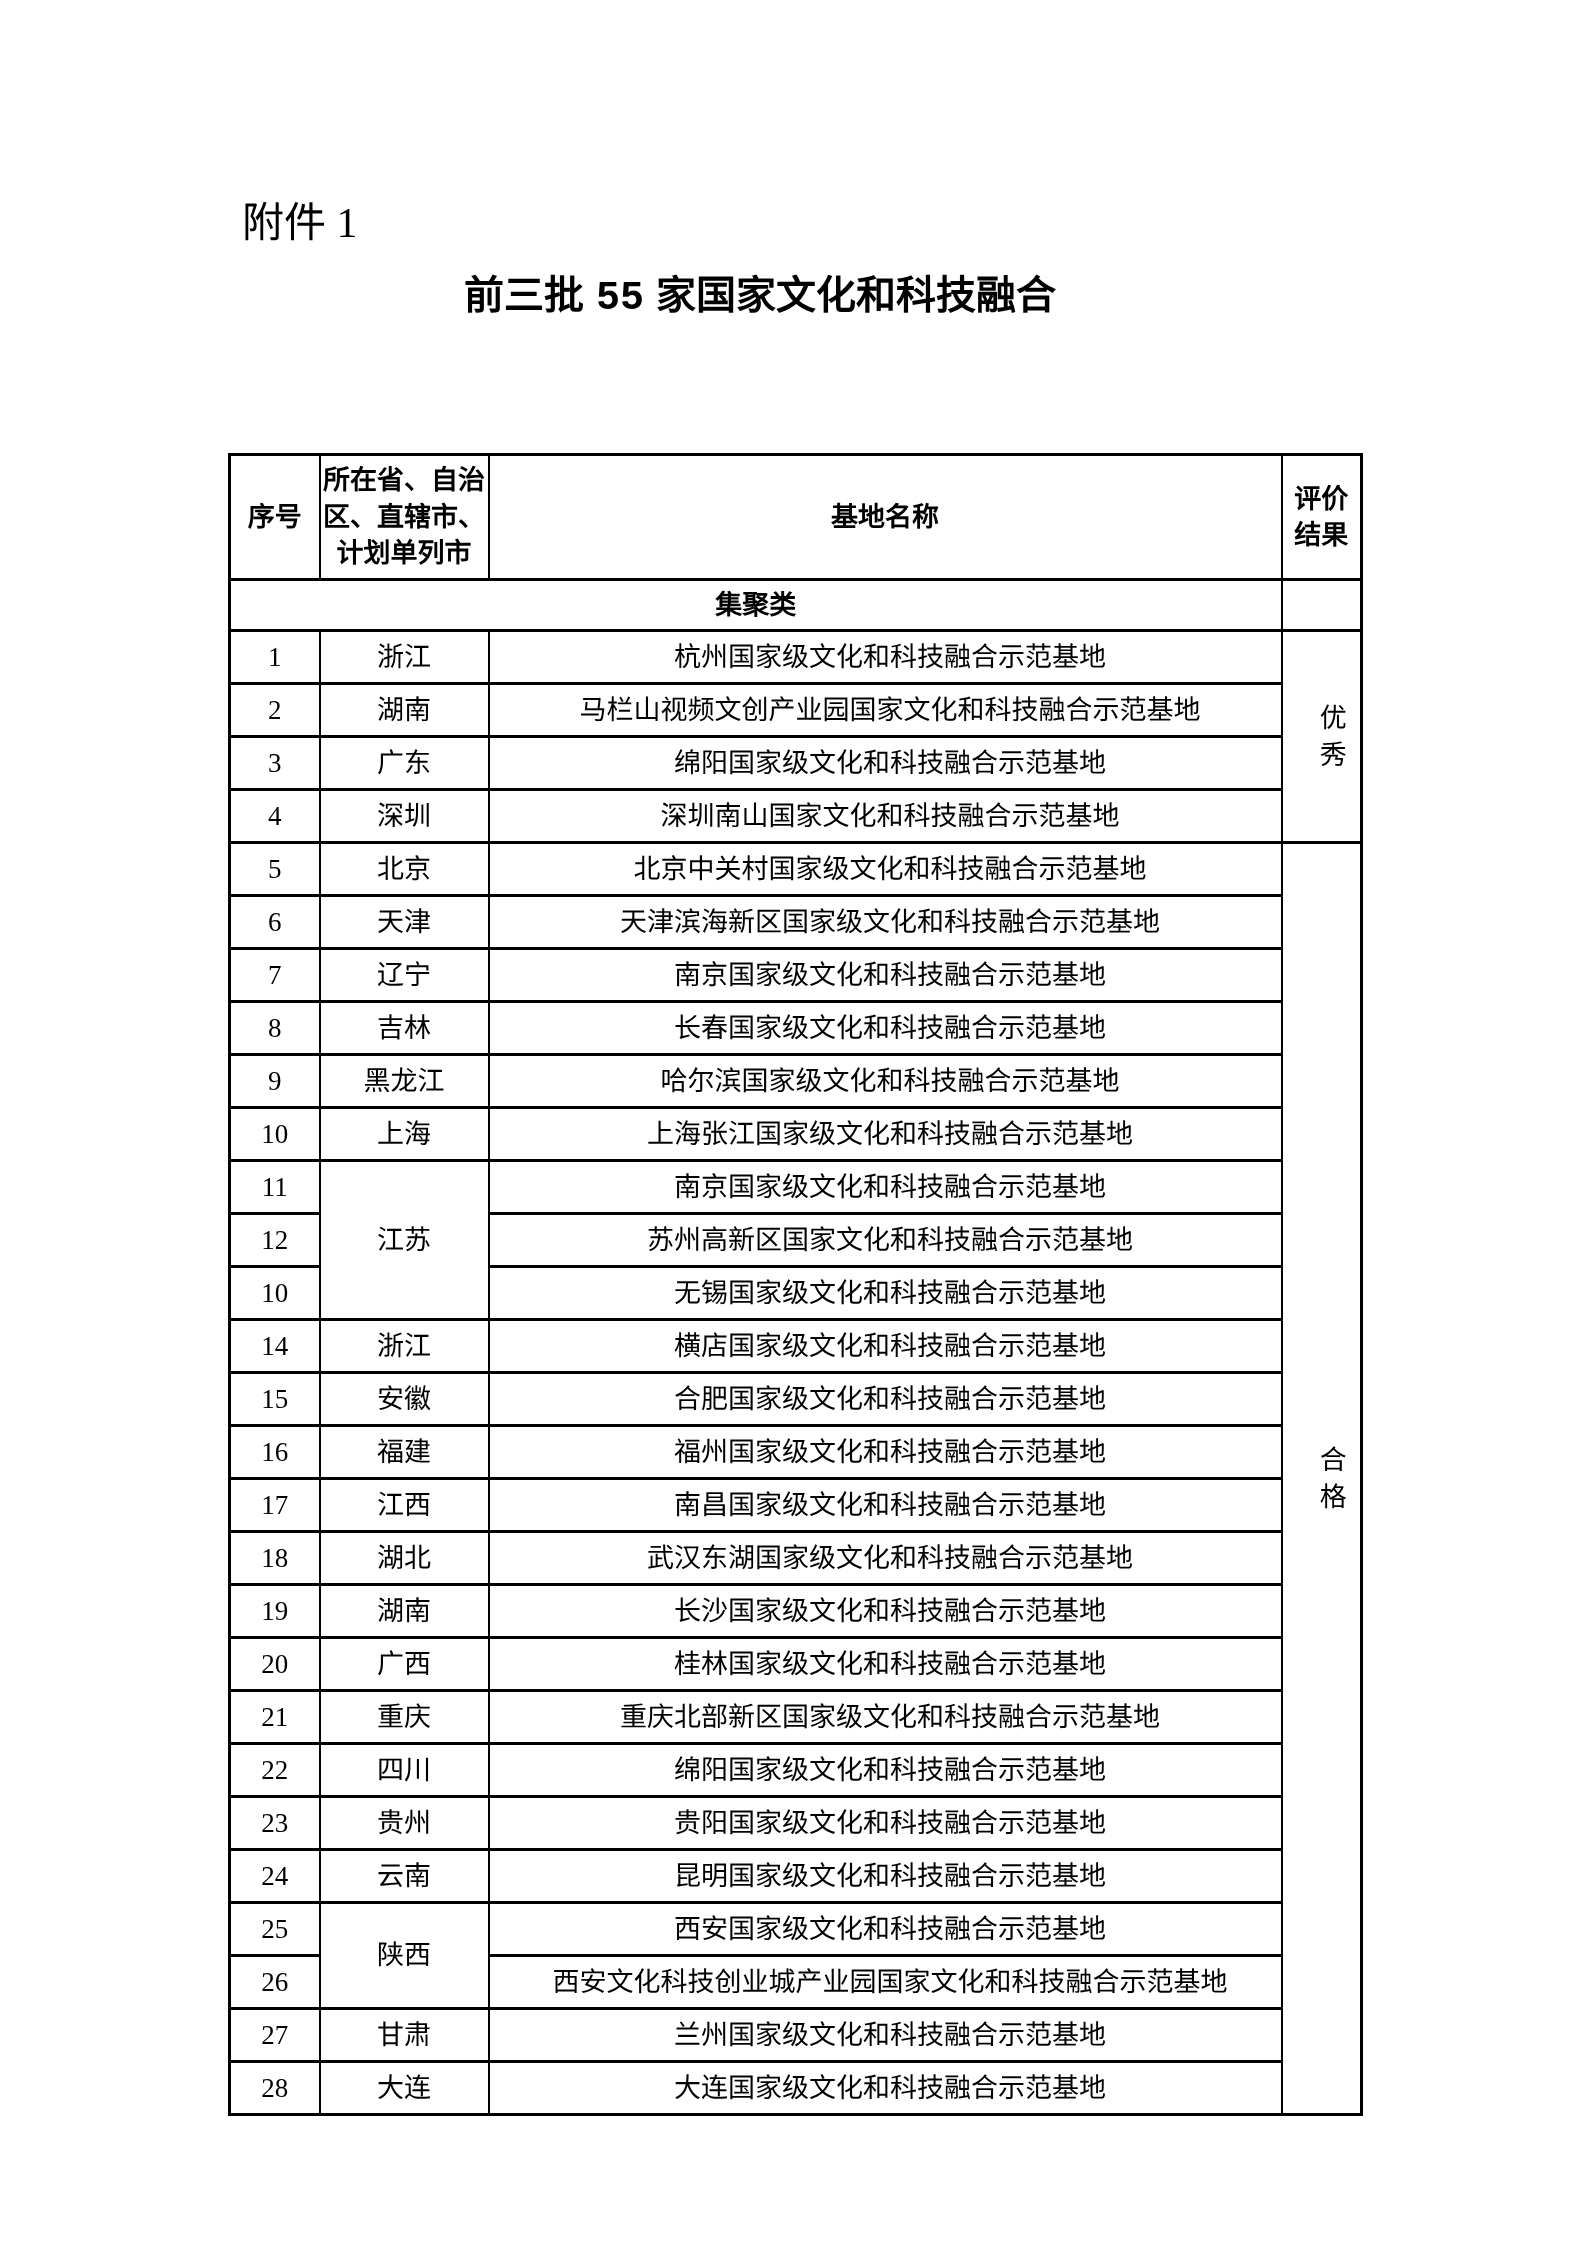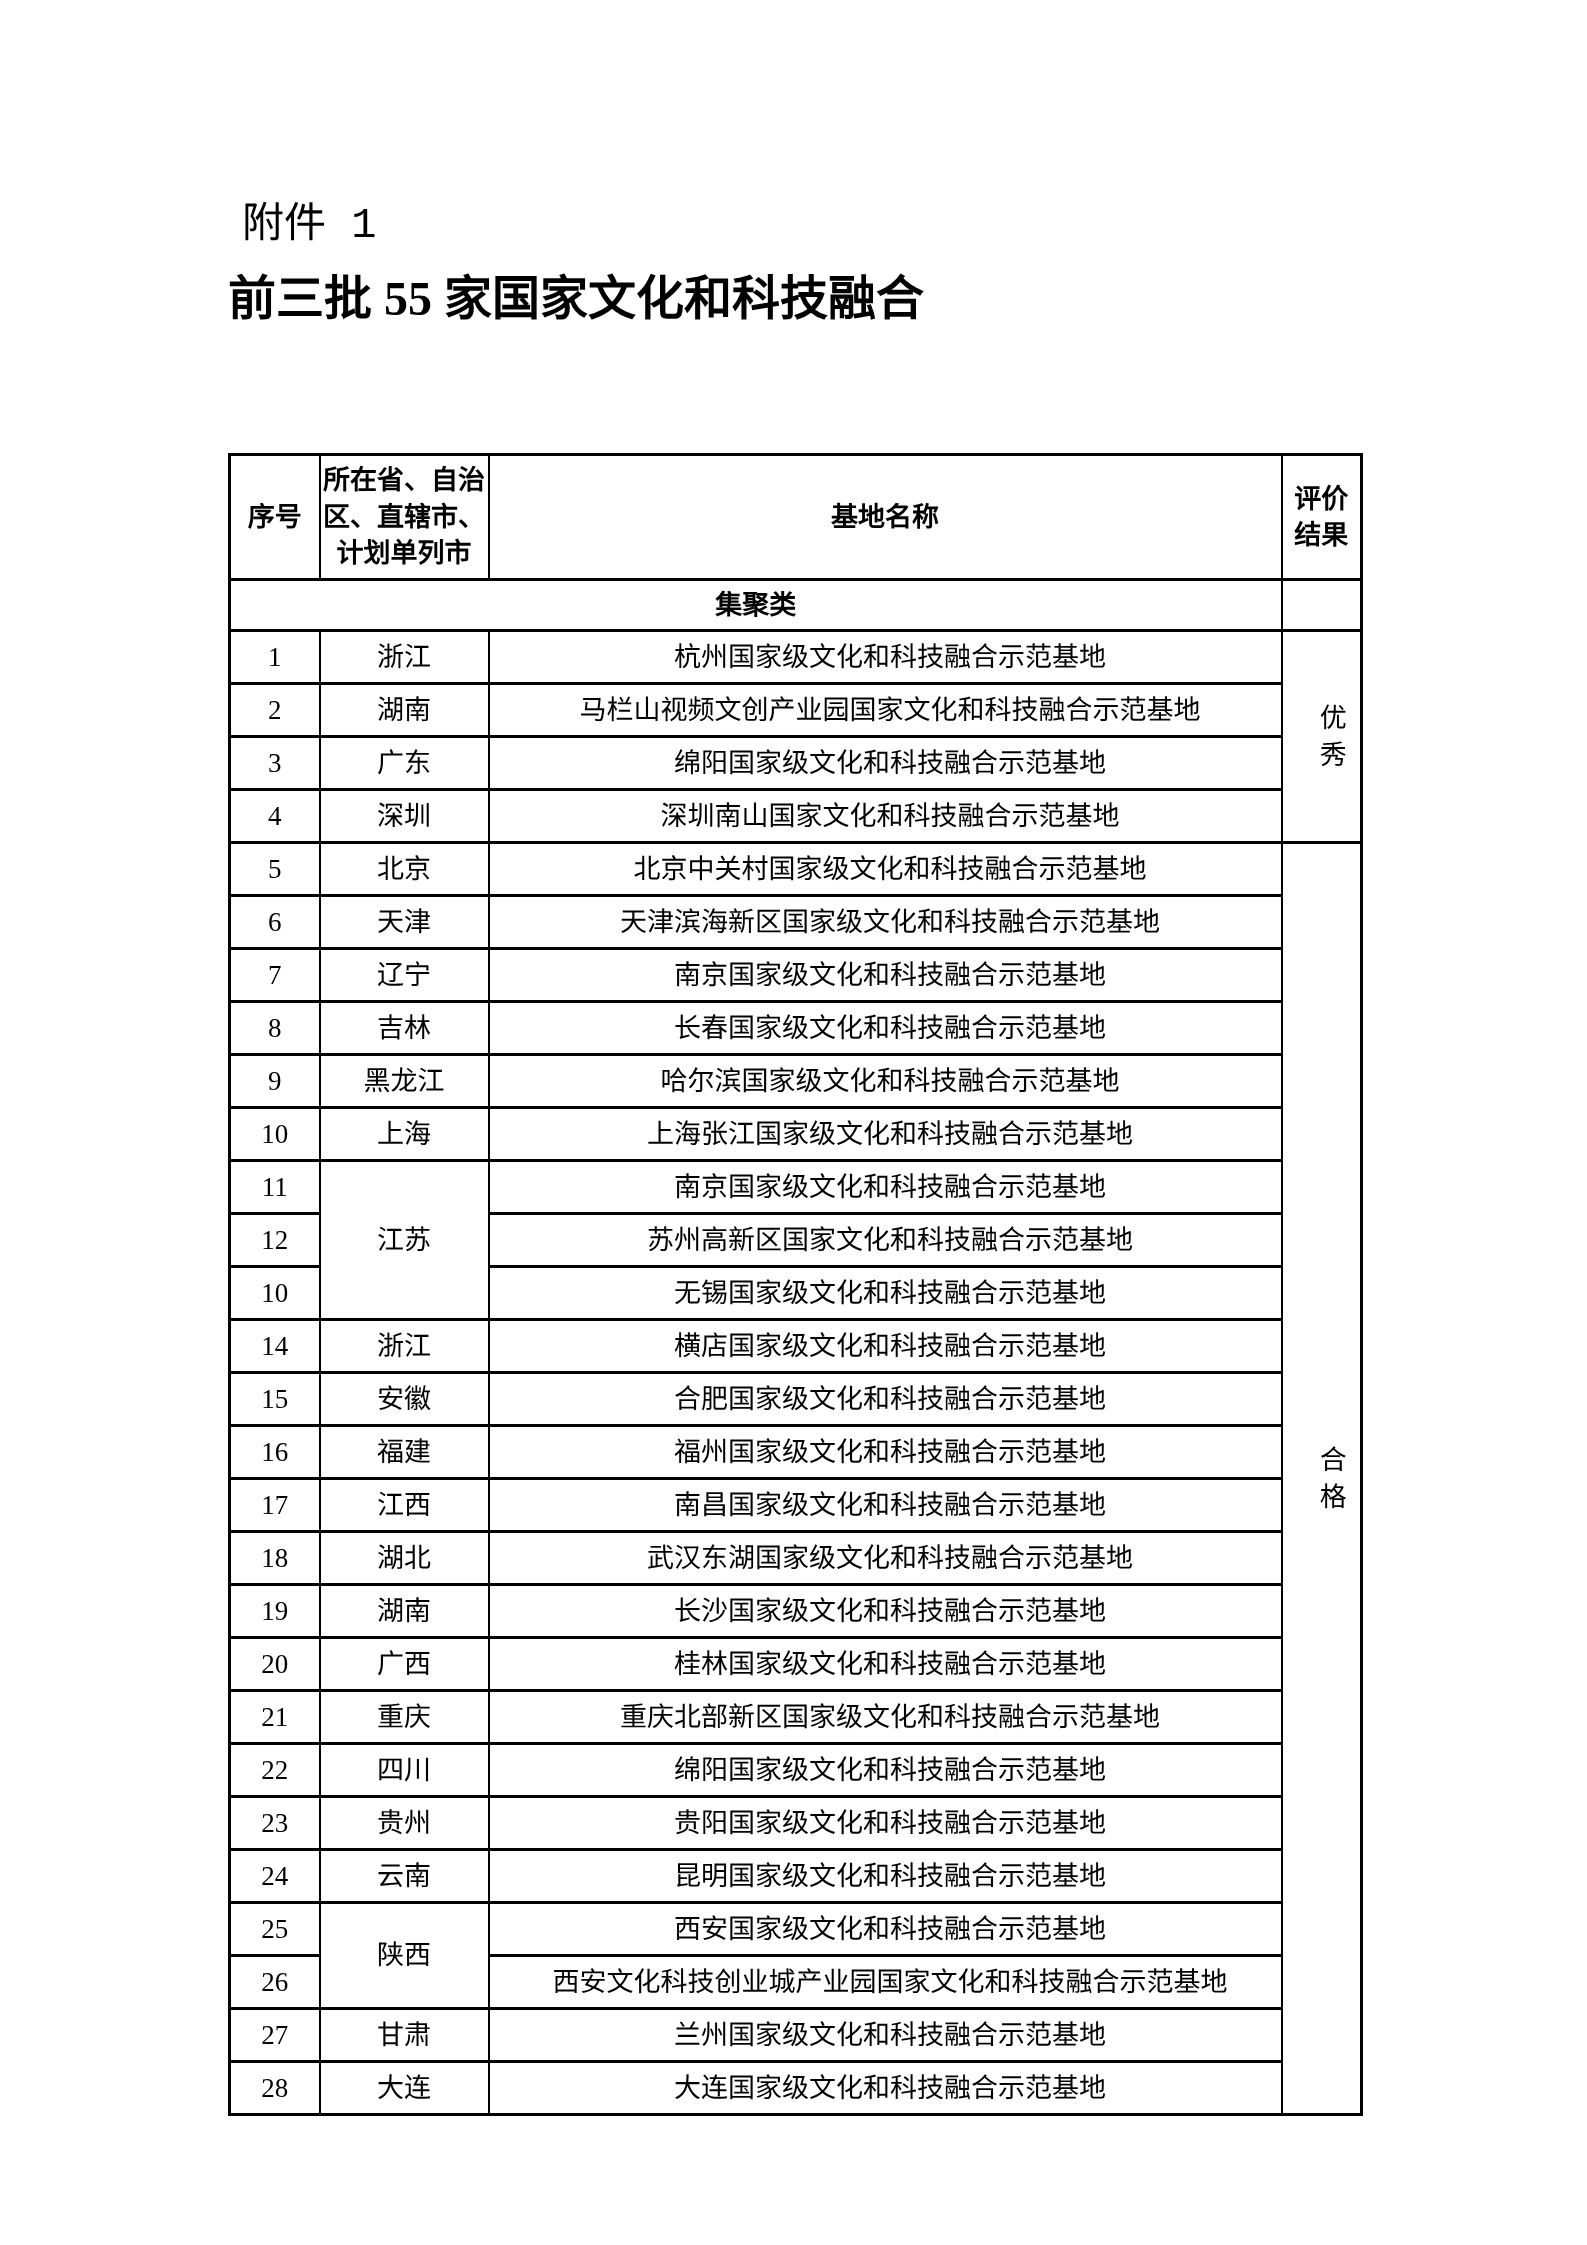--- a/index.html
+++ b/index.html
@@ -14,32 +14,33 @@
     width: 1587px;
     height: 2245px;
     background: #ffffff;
     overflow: hidden;
   }
   .attachment-label {
     position: absolute;
     left: 242px;
     top: 188px;
     font-size: 42px;
-    font-family: Liberation Mono, monospace;
+    font-family: Liberation Serif, serif;
     white-space: pre;
   }
   .doc-title {
     position: absolute;
     left: 228px;
     top: 258px;
     width: 1064px;
-    font-weight: bold;
-    font-size: 48px;
+    text-align: center;
+    font-weight: bold;
+    font-size: 40px;
     line-height: 82px;
-    font-family: Liberation Serif, serif;
+    font-family: Liberation Mono, monospace;
   }
   .doc-title .title-num {
     margin: 0 12px;
     font-weight: bold;
   }
   table.eval-table {
     position: absolute;
     left: 228px;
     top: 453px;
     width: 1132px;

